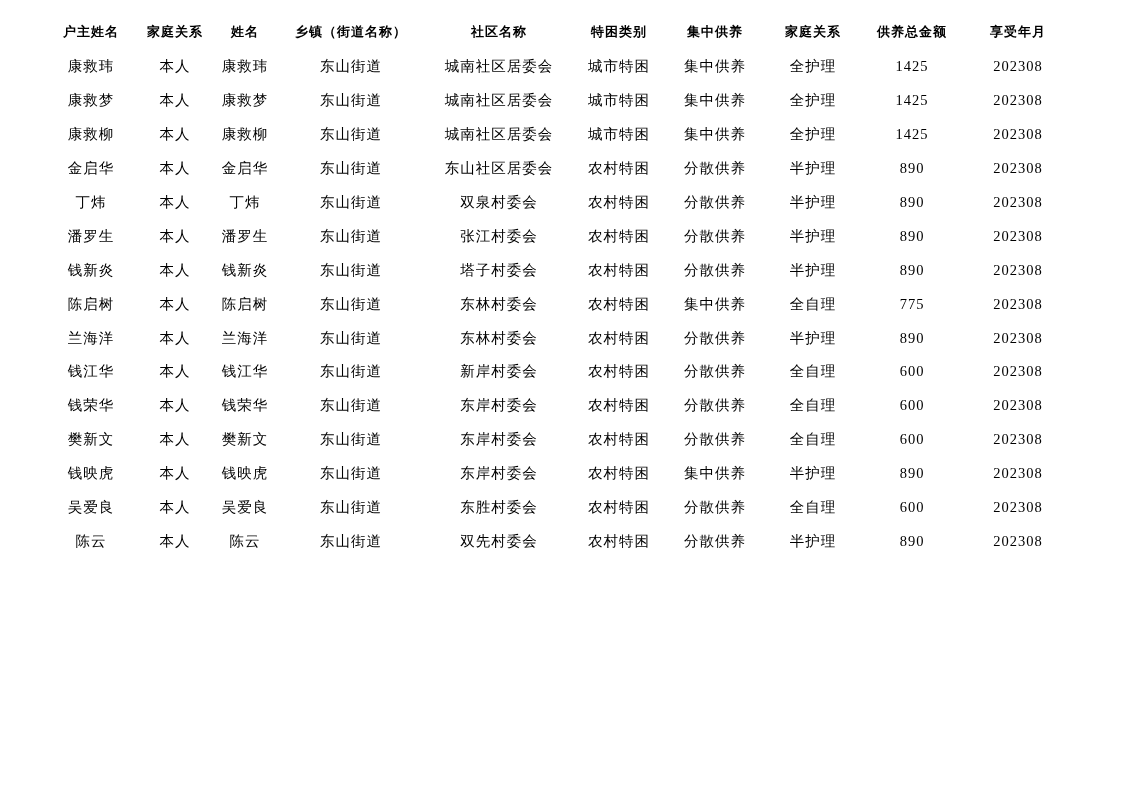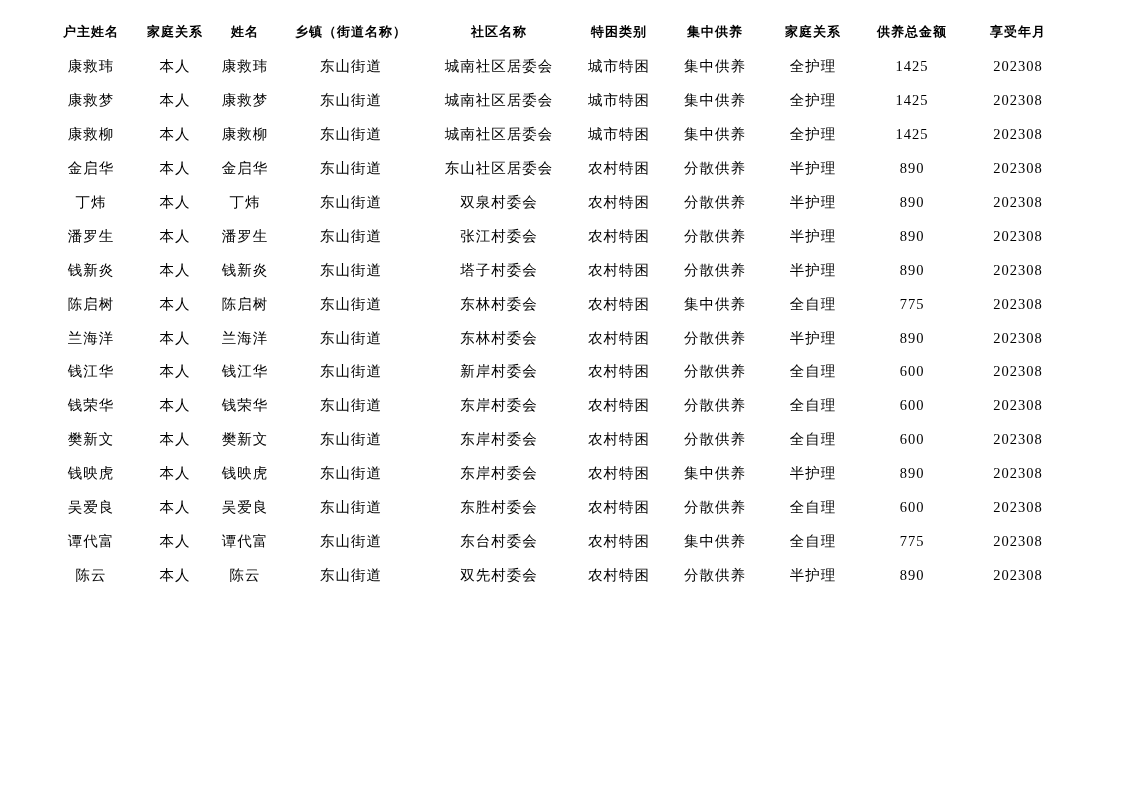--- a/index.html
+++ b/index.html
@@ -252,32 +252,20 @@
           <td>吴爱良</td>
           <td>东山街道</td>
           <td>东胜村委会</td>
           <td>农村特困</td>
           <td>分散供养</td>
           <td>全自理</td>
           <td>600</td>
           <td>202308</td>
         </tr>
         <tr>
-          <td>谭代富</td>
-          <td>本人</td>
-          <td>谭代富</td>
-          <td>东山街道</td>
-          <td>东台村委会</td>
-          <td>农村特困</td>
-          <td>集中供养</td>
-          <td>全自理</td>
-          <td>775</td>
-          <td>202308</td>
-        </tr>
-        <tr>
           <td>陈云</td>
           <td>本人</td>
           <td>陈云</td>
           <td>东山街道</td>
           <td>双先村委会</td>
           <td>农村特困</td>
           <td>分散供养</td>
           <td>半护理</td>
           <td>890</td>
           <td>202308</td>

